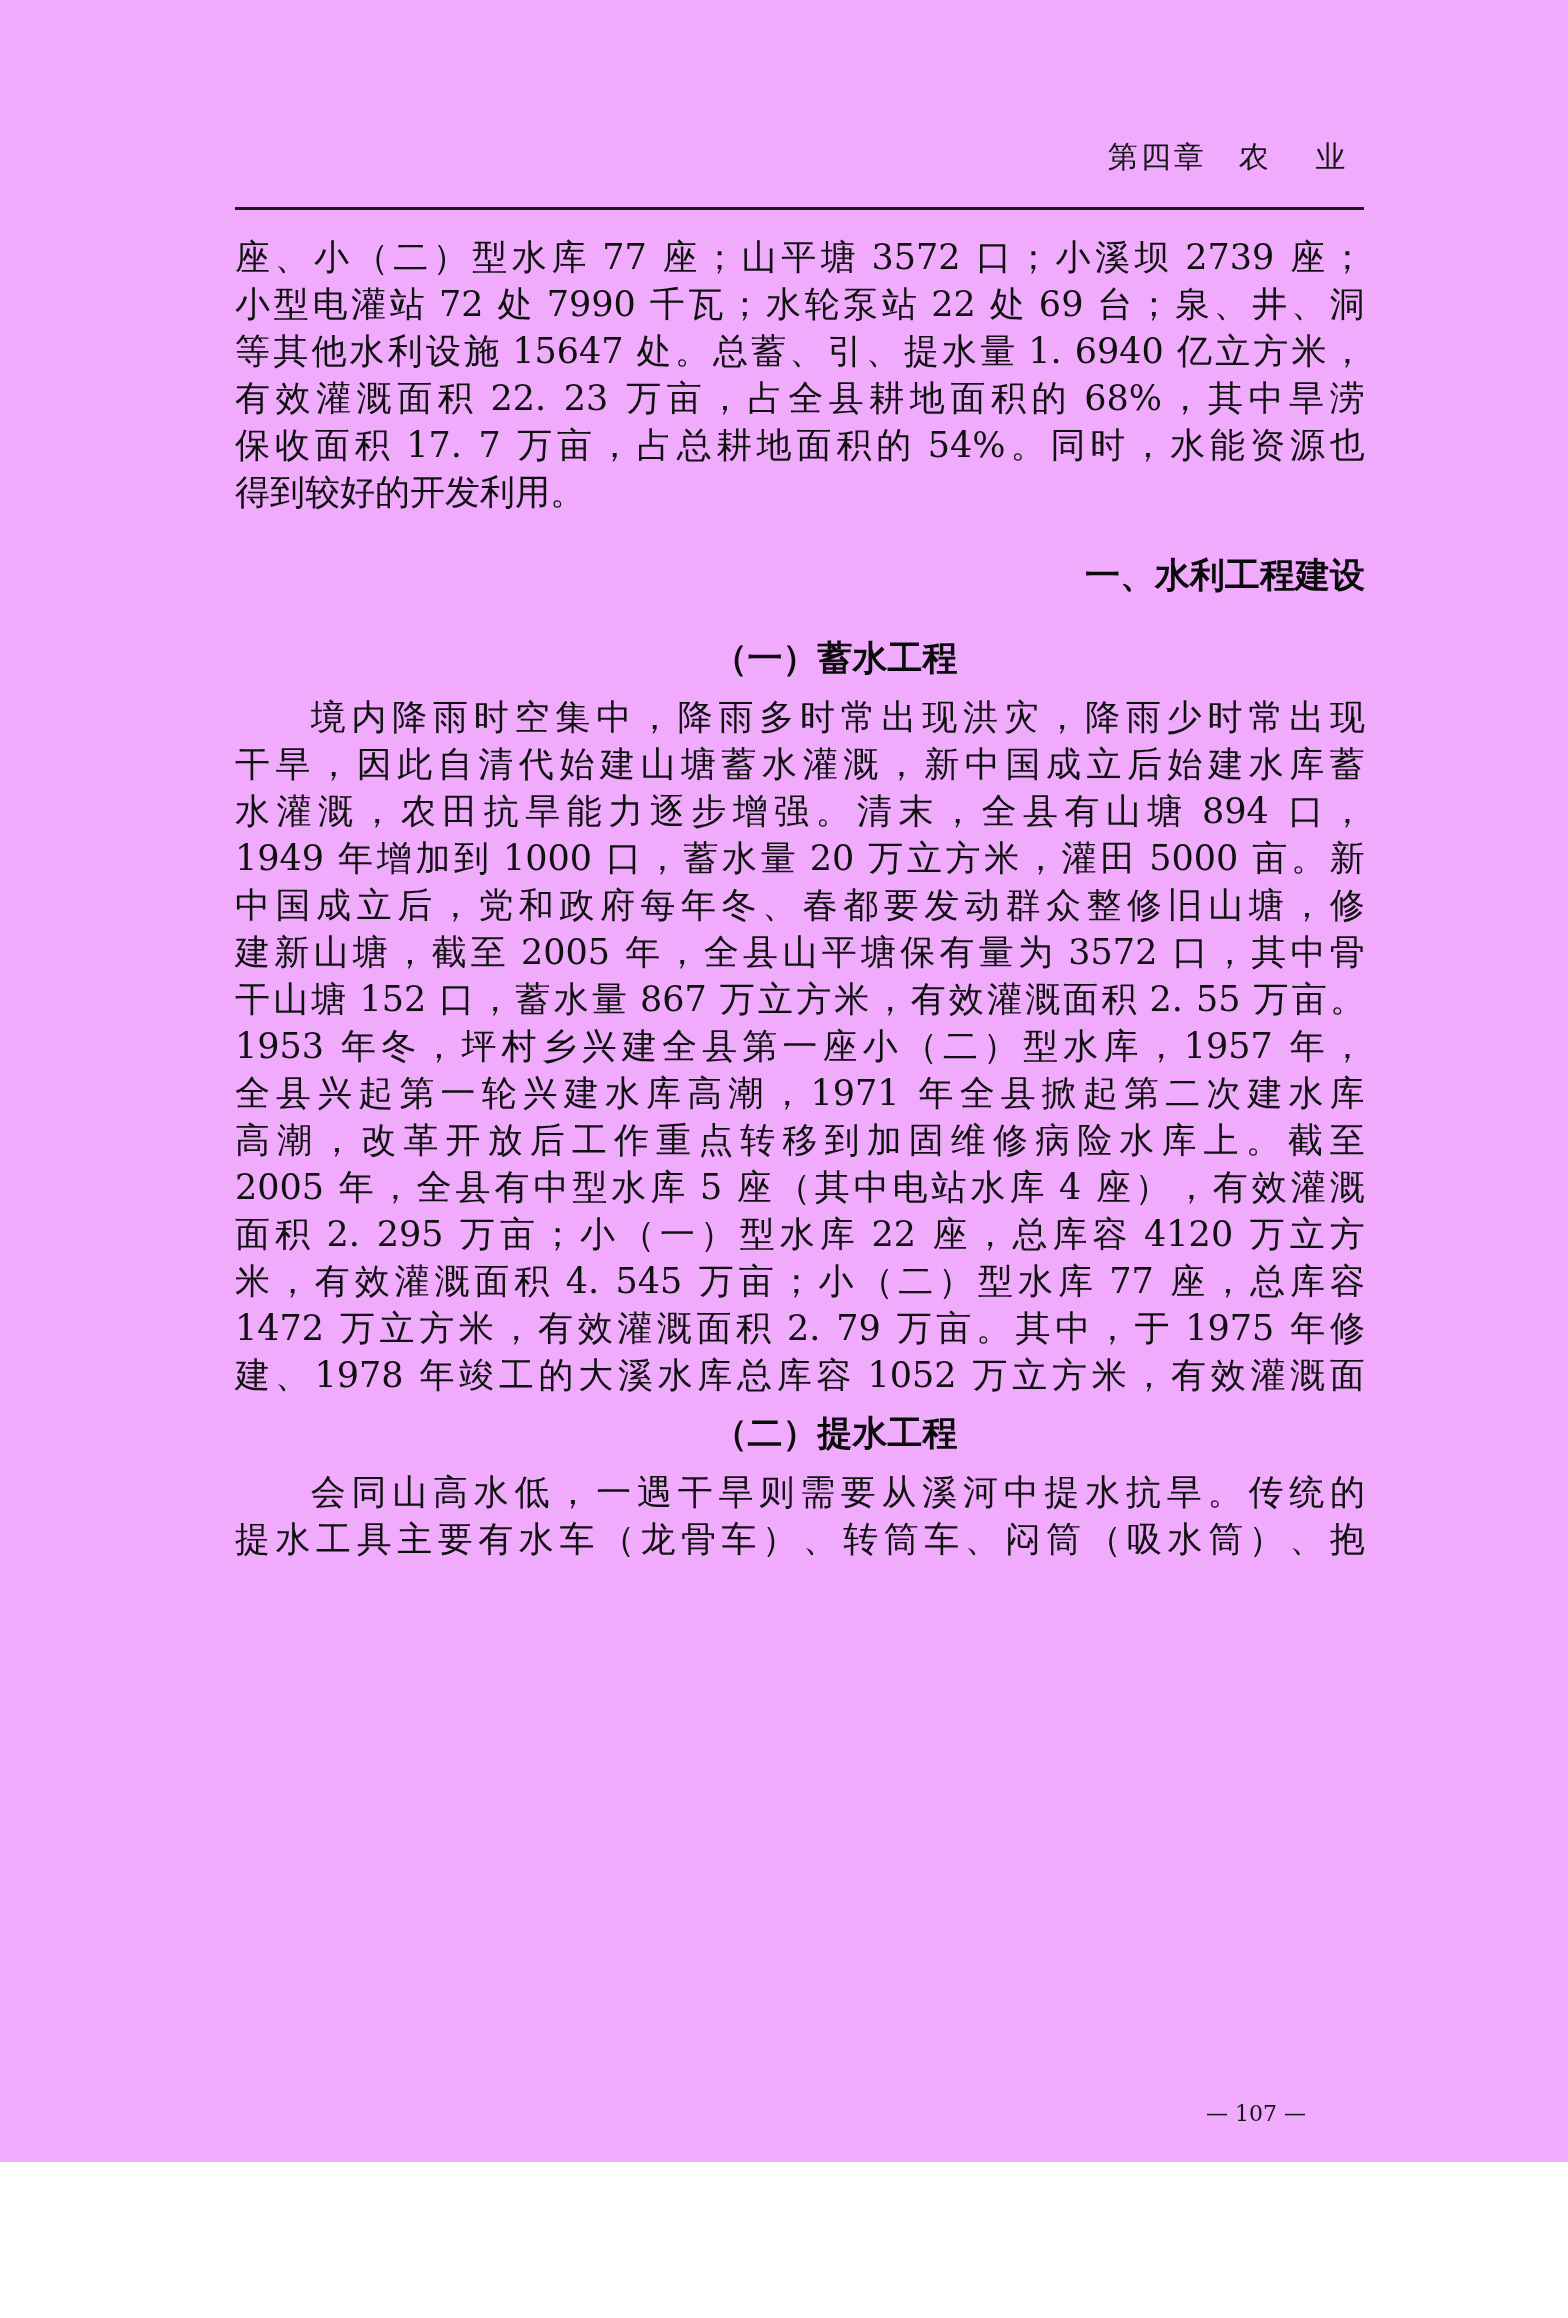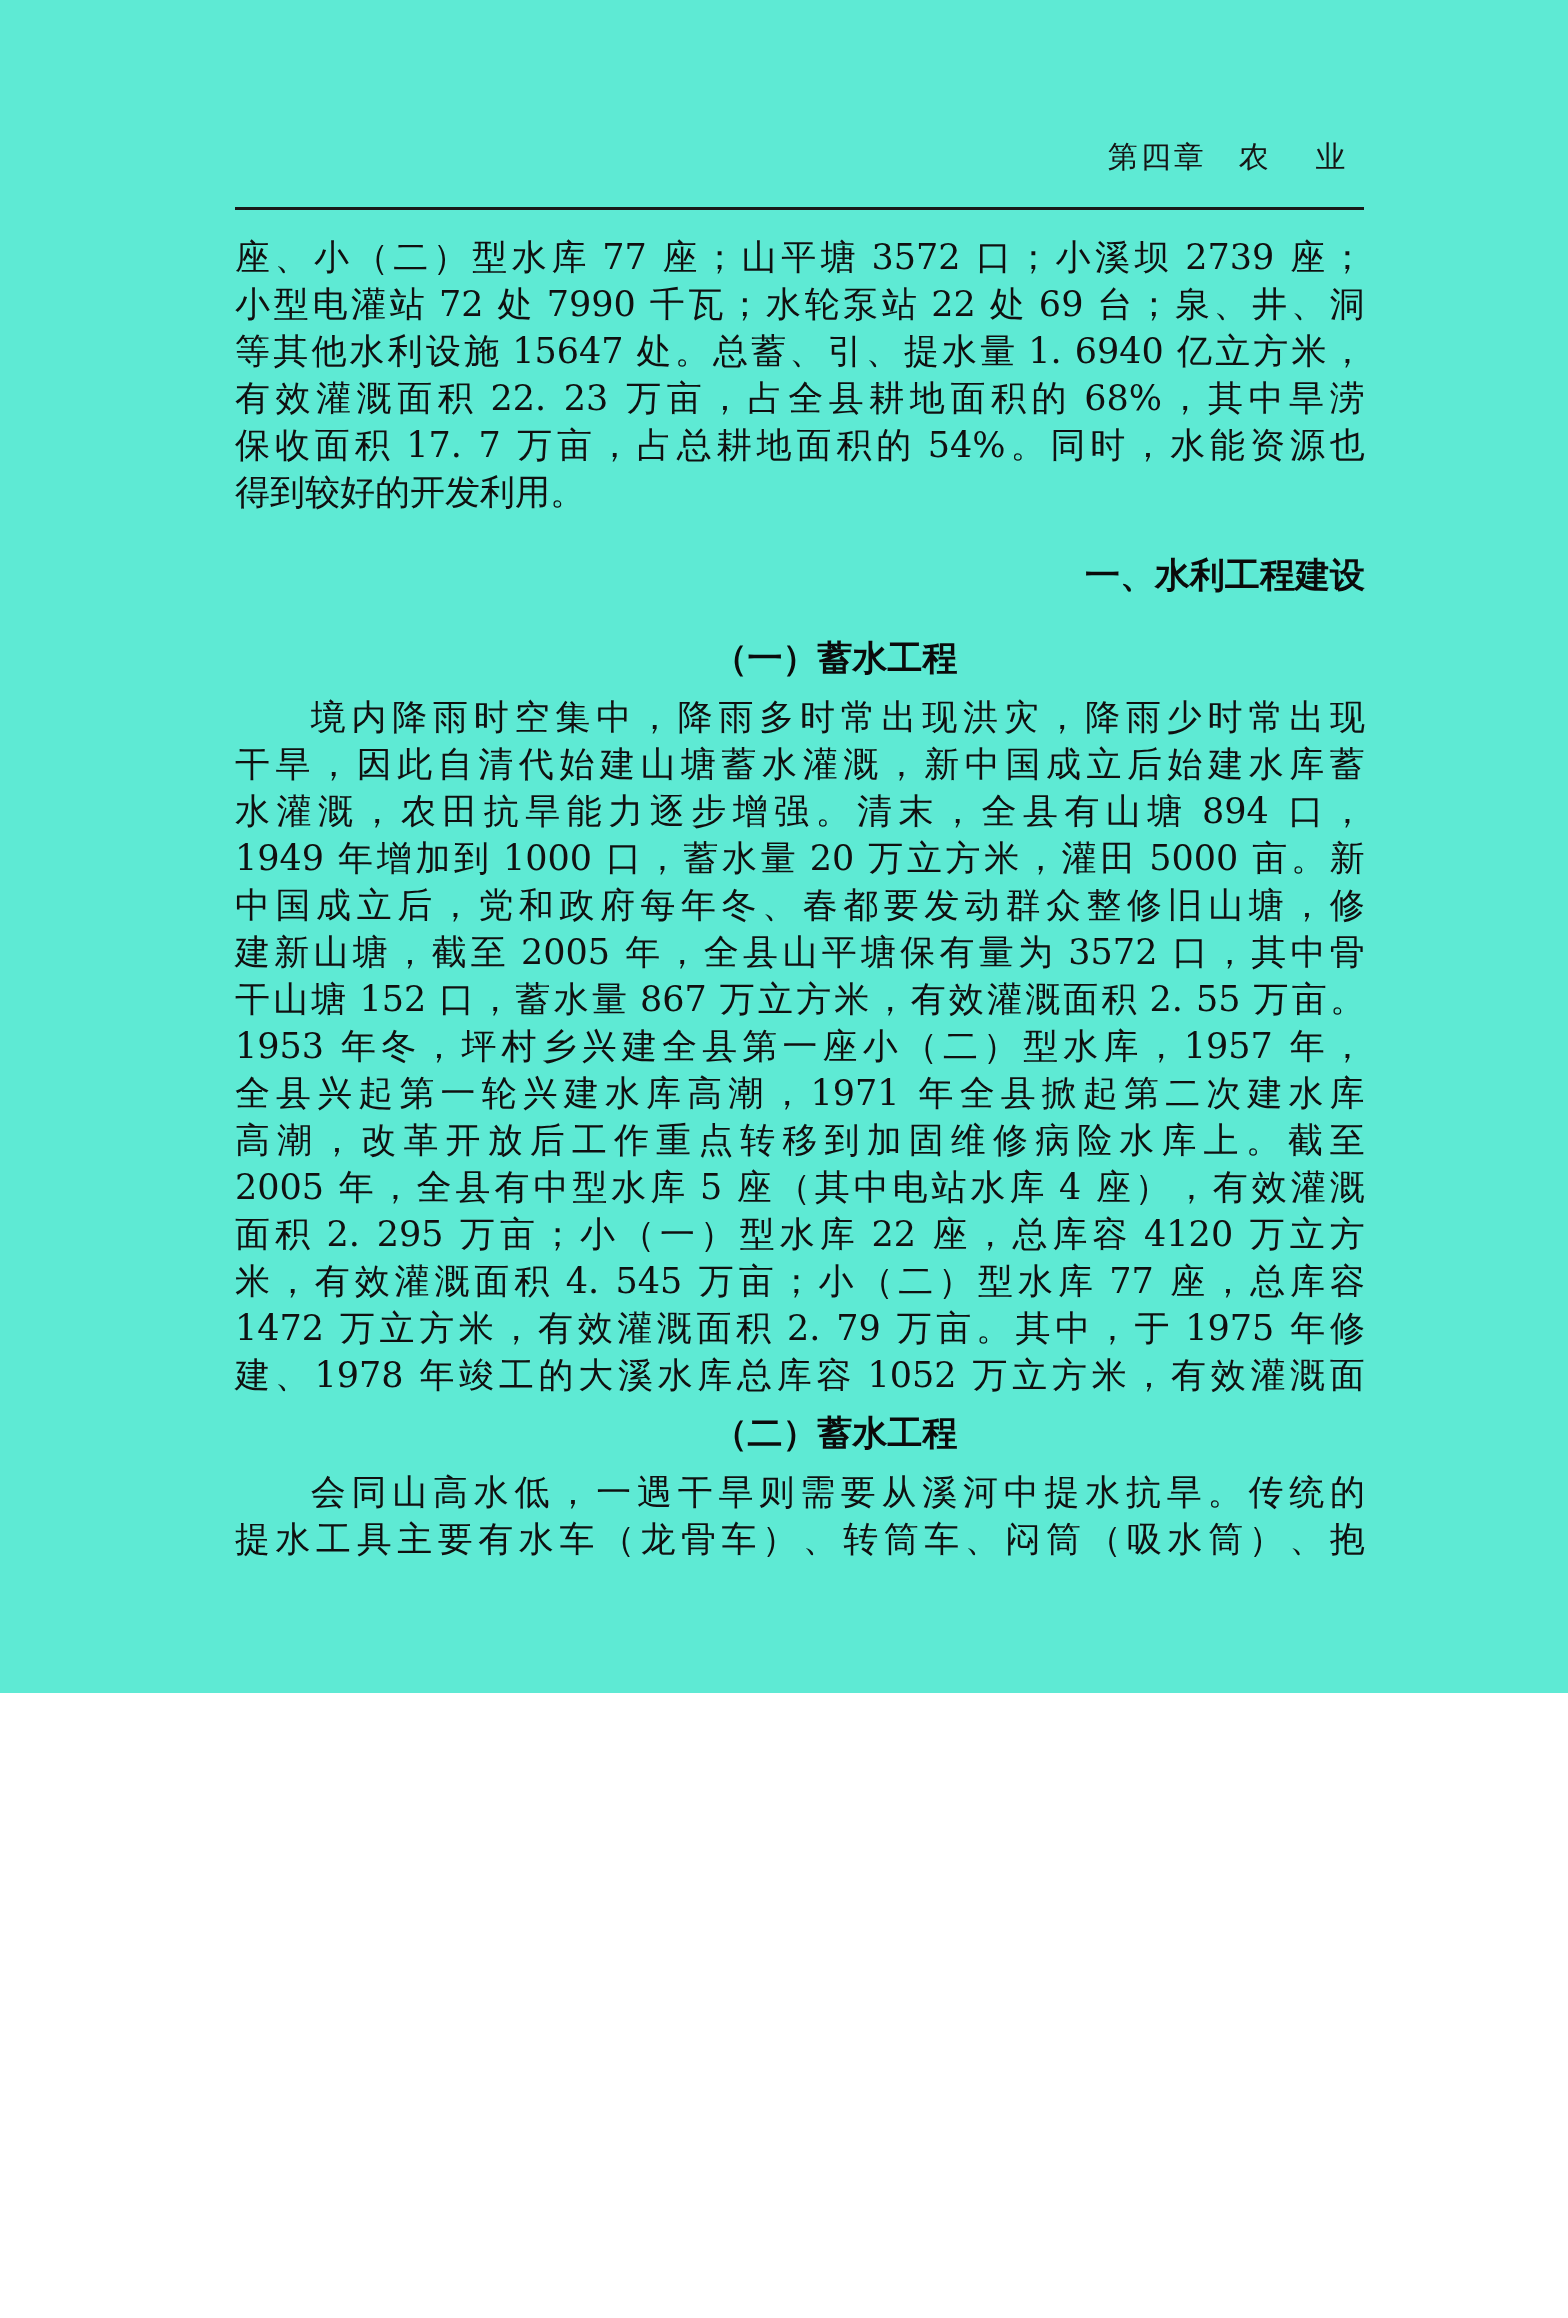--- a/index.html
+++ b/index.html
@@ -7,22 +7,22 @@
     margin: 0;
     padding: 0;
     background: #ffffff;
   }
   body {
     font-family: "DejaVu Serif", "Liberation Serif", serif;
   }
   .page {
     position: relative;
     width: 1568px;
-    height: 1693px;
-    background: #5eead4;
+    height: 2162px;
+    background: #f0abfc;
     overflow: hidden;
   }
 
   
   .runhead {
     position: absolute;
     top: 142px;
     left: 235px;
     width: 1129px;
     text-align: right;
@@ -143,21 +143,21 @@
     <div class="ln"><span>全</span><span>县</span><span>兴</span><span>起</span><span>第</span><span>一</span><span>轮</span><span>兴</span><span>建</span><span>水</span><span>库</span><span>高</span><span>潮</span><span>，</span><span>1971</span><span style="display: inline-block; width: 6.7px;"></span><span>年</span><span>全</span><span>县</span><span>掀</span><span>起</span><span>第</span><span>二</span><span>次</span><span>建</span><span>水</span><span>库</span></div>
     <div class="ln"><span>高</span><span>潮</span><span>，</span><span>改</span><span>革</span><span>开</span><span>放</span><span>后</span><span>工</span><span>作</span><span>重</span><span>点</span><span>转</span><span>移</span><span>到</span><span>加</span><span>固</span><span>维</span><span>修</span><span>病</span><span>险</span><span>水</span><span>库</span><span>上</span><span>。</span><span>截</span><span>至</span></div>
     <div class="ln"><span>2005</span><span style="display: inline-block; width: 6.7px;"></span><span>年</span><span>，</span><span>全</span><span>县</span><span>有</span><span>中</span><span>型</span><span>水</span><span>库</span><span style="display: inline-block; width: 6.7px;"></span><span>5</span><span style="display: inline-block; width: 6.7px;"></span><span>座</span><span>（</span><span>其</span><span>中</span><span>电</span><span>站</span><span>水</span><span>库</span><span style="display: inline-block; width: 6.7px;"></span><span>4</span><span style="display: inline-block; width: 6.7px;"></span><span>座</span><span>）</span><span>，</span><span>有</span><span>效</span><span>灌</span><span>溉</span></div>
     <div class="ln"><span>面</span><span>积</span><span style="display: inline-block; width: 6.7px;"></span><span>2.</span><span style="display: inline-block; width: 6.7px;"></span><span>295</span><span style="display: inline-block; width: 6.7px;"></span><span>万</span><span>亩</span><span>；</span><span>小</span><span>（</span><span>一</span><span>）</span><span>型</span><span>水</span><span>库</span><span style="display: inline-block; width: 6.7px;"></span><span>22</span><span style="display: inline-block; width: 6.7px;"></span><span>座</span><span>，</span><span>总</span><span>库</span><span>容</span><span style="display: inline-block; width: 6.7px;"></span><span>4120</span><span style="display: inline-block; width: 6.7px;"></span><span>万</span><span>立</span><span>方</span></div>
     <div class="ln"><span>米</span><span>，</span><span>有</span><span>效</span><span>灌</span><span>溉</span><span>面</span><span>积</span><span style="display: inline-block; width: 6.7px;"></span><span>4.</span><span style="display: inline-block; width: 6.7px;"></span><span>545</span><span style="display: inline-block; width: 6.7px;"></span><span>万</span><span>亩</span><span>；</span><span>小</span><span>（</span><span>二</span><span>）</span><span>型</span><span>水</span><span>库</span><span style="display: inline-block; width: 6.7px;"></span><span>77</span><span style="display: inline-block; width: 6.7px;"></span><span>座</span><span>，</span><span>总</span><span>库</span><span>容</span></div>
     <div class="ln"><span>1472</span><span style="display: inline-block; width: 6.7px;"></span><span>万</span><span>立</span><span>方</span><span>米</span><span>，</span><span>有</span><span>效</span><span>灌</span><span>溉</span><span>面</span><span>积</span><span style="display: inline-block; width: 6.7px;"></span><span>2.</span><span style="display: inline-block; width: 6.7px;"></span><span>79</span><span style="display: inline-block; width: 6.7px;"></span><span>万</span><span>亩</span><span>。</span><span>其</span><span>中</span><span>，</span><span>于</span><span style="display: inline-block; width: 6.7px;"></span><span>1975</span><span style="display: inline-block; width: 6.7px;"></span><span>年</span><span>修</span></div>
     <div class="ln"><span>建</span><span>、</span><span>1978</span><span style="display: inline-block; width: 6.7px;"></span><span>年</span><span>竣</span><span>工</span><span>的</span><span>大</span><span>溪</span><span>水</span><span>库</span><span>总</span><span>库</span><span>容</span><span style="display: inline-block; width: 6.7px;"></span><span>1052</span><span style="display: inline-block; width: 6.7px;"></span><span>万</span><span>立</span><span>方</span><span>米</span><span>，</span><span>有</span><span>效</span><span>灌</span><span>溉</span><span>面</span></div>
 
     <div class="gap-small"></div>
 
-    <div class="hd ind2">（二）蓄水工程</div>
+    <div class="hd ind2">（二）提水工程</div>
 
     <div class="gap-small"></div>
 
     <div class="ln"><span style="display: inline-block; width: 70px;"></span><span>会</span><span>同</span><span>山</span><span>高</span><span>水</span><span>低</span><span>，</span><span>一</span><span>遇</span><span>干</span><span>旱</span><span>则</span><span>需</span><span>要</span><span>从</span><span>溪</span><span>河</span><span>中</span><span>提</span><span>水</span><span>抗</span><span>旱</span><span>。</span><span>传</span><span>统</span><span>的</span></div>
     <div class="ln"><span>提</span><span>水</span><span>工</span><span>具</span><span>主</span><span>要</span><span>有</span><span>水</span><span>车</span><span>（</span><span>龙</span><span>骨</span><span>车</span><span>）</span><span>、</span><span>转</span><span>筒</span><span>车</span><span>、</span><span>闷</span><span>筒</span><span>（</span><span>吸</span><span>水</span><span>筒</span><span>）</span><span>、</span><span>抱</span></div>
 
   </div>
 
   <div class="folio">— 107 —</div>
 

